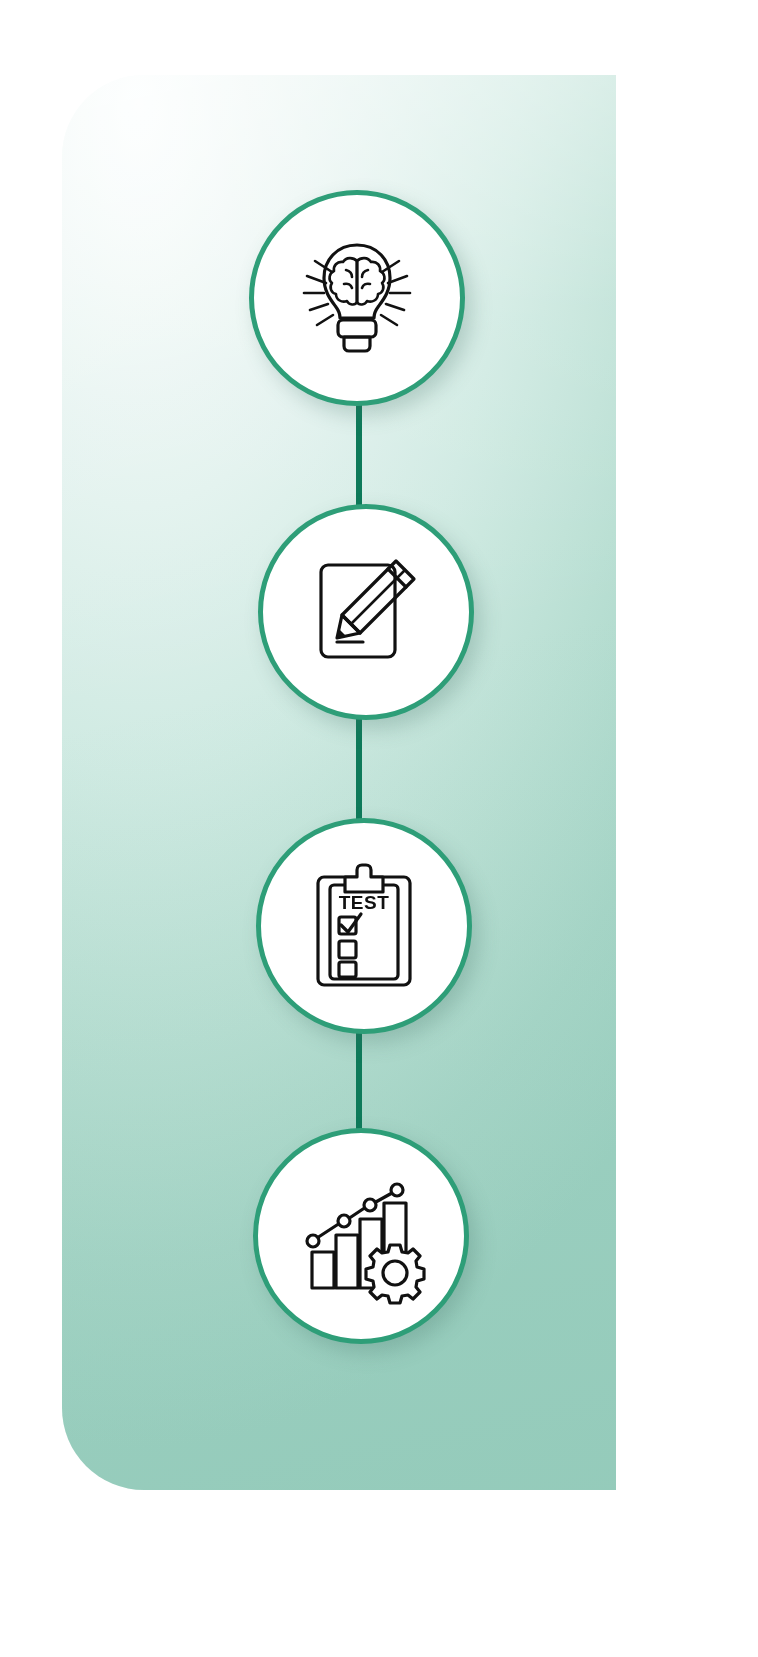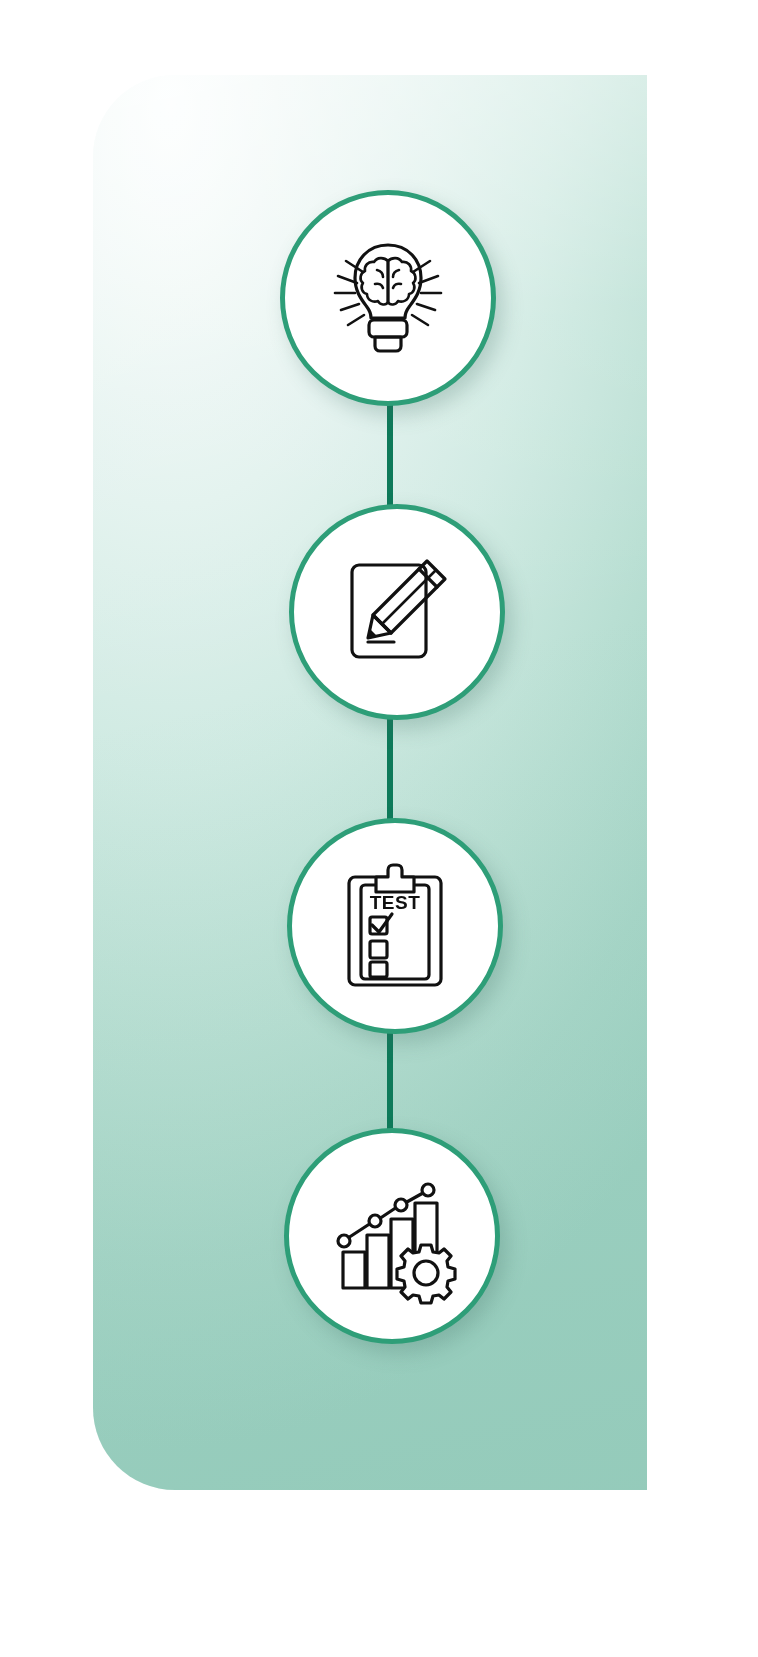--- a/index.html
+++ b/index.html
@@ -10,21 +10,20 @@
   }
   body {
     font-family: "Liberation Sans", sans-serif;
   }
   #canvas {
     position: relative;
     width: 616px;
     height: 1657px;
     background: #ffffff;
     overflow: hidden;
-    margin-left: 31px;
   }
 
   
   .card {
     position: absolute;
     left: 62px;
     top: 75px;
     width: 633px;
     height: 1415px;
     border-radius: 82px;

